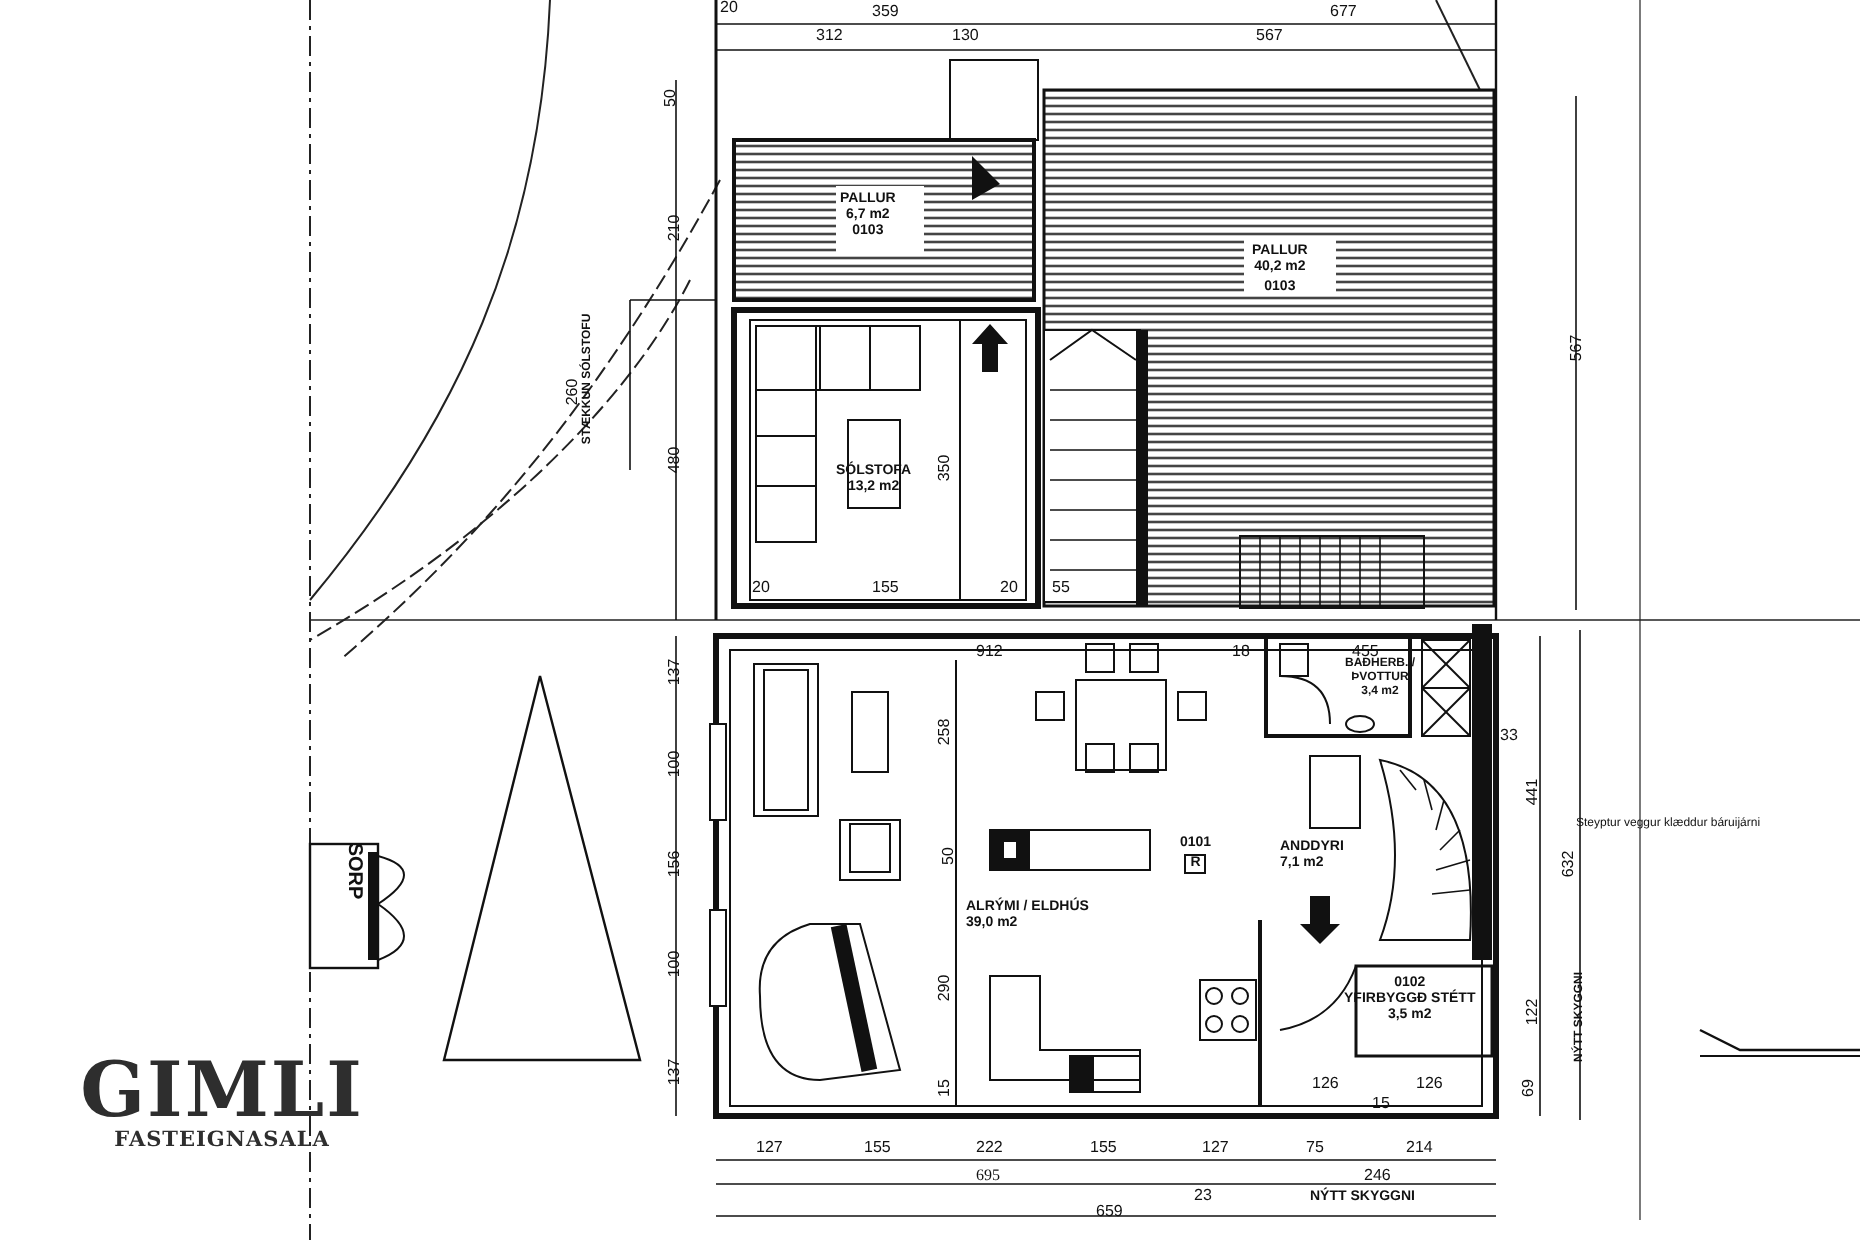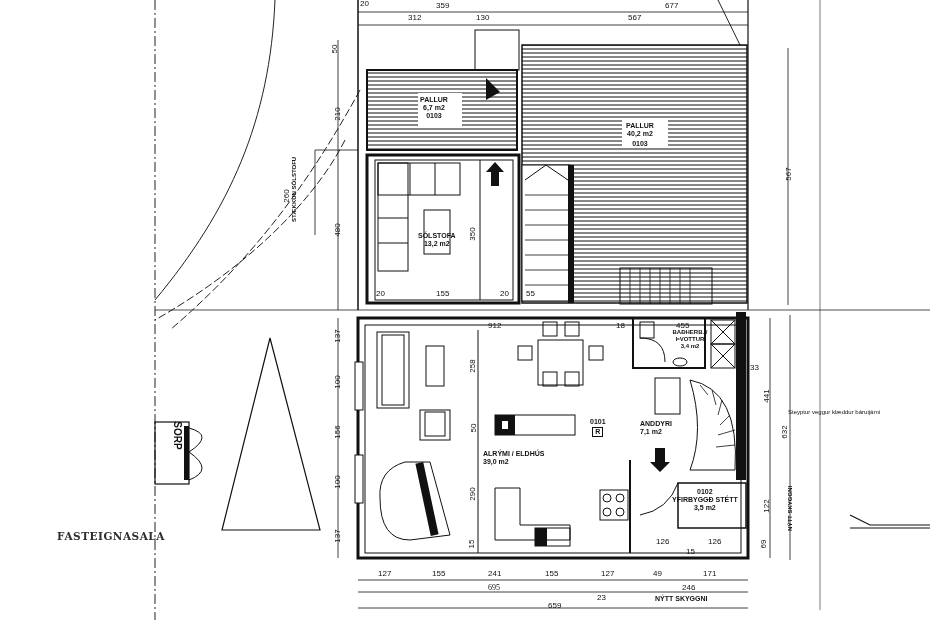--- a/index.html
+++ b/index.html
@@ -257,25 +257,26 @@
 <div class="dim vdim" style="left:466px;top:362px;">258</div>
 <div class="dim vdim" style="left:470px;top:424px;">50</div>
 <div class="dim vdim" style="left:466px;top:490px;">290</div>
 <div class="dim vdim" style="left:468px;top:540px;">15</div>
 <div class="dim" style="left:656px;top:538px;">126</div>
 <div class="dim" style="left:686px;top:548px;">15</div>
 <div class="dim" style="left:708px;top:538px;">126</div>
 
 <div class="dim" style="left:378px;top:570px;">127</div>
 <div class="dim" style="left:432px;top:570px;">155</div>
-<div class="dim" style="left:488px;top:570px;">241</div>
+<div class="dim" style="left:488px;top:570px;">222</div>
 <div class="dim" style="left:545px;top:570px;">155</div>
 <div class="dim" style="left:601px;top:570px;">127</div>
-<div class="dim" style="left:653px;top:570px;">49</div>
-<div class="dim" style="left:703px;top:570px;">171</div>
+<div class="dim" style="left:653px;top:570px;">75</div>
+<div class="dim" style="left:703px;top:570px;">214</div>
 <div class="dim" style="left:488px;top:584px;font-family:Liberation Serif, serif;">695</div>
 <div class="dim" style="left:682px;top:584px;">246</div>
 <div class="dim" style="left:597px;top:594px;">23</div>
 <div class="dim" style="left:548px;top:602px;">659</div>
 
 <div class="logo">
+  <div class="logo-main">GIMLI</div>
   <div class="logo-sub">FASTEIGNASALA</div>
 </div>
 
 </body></html>

